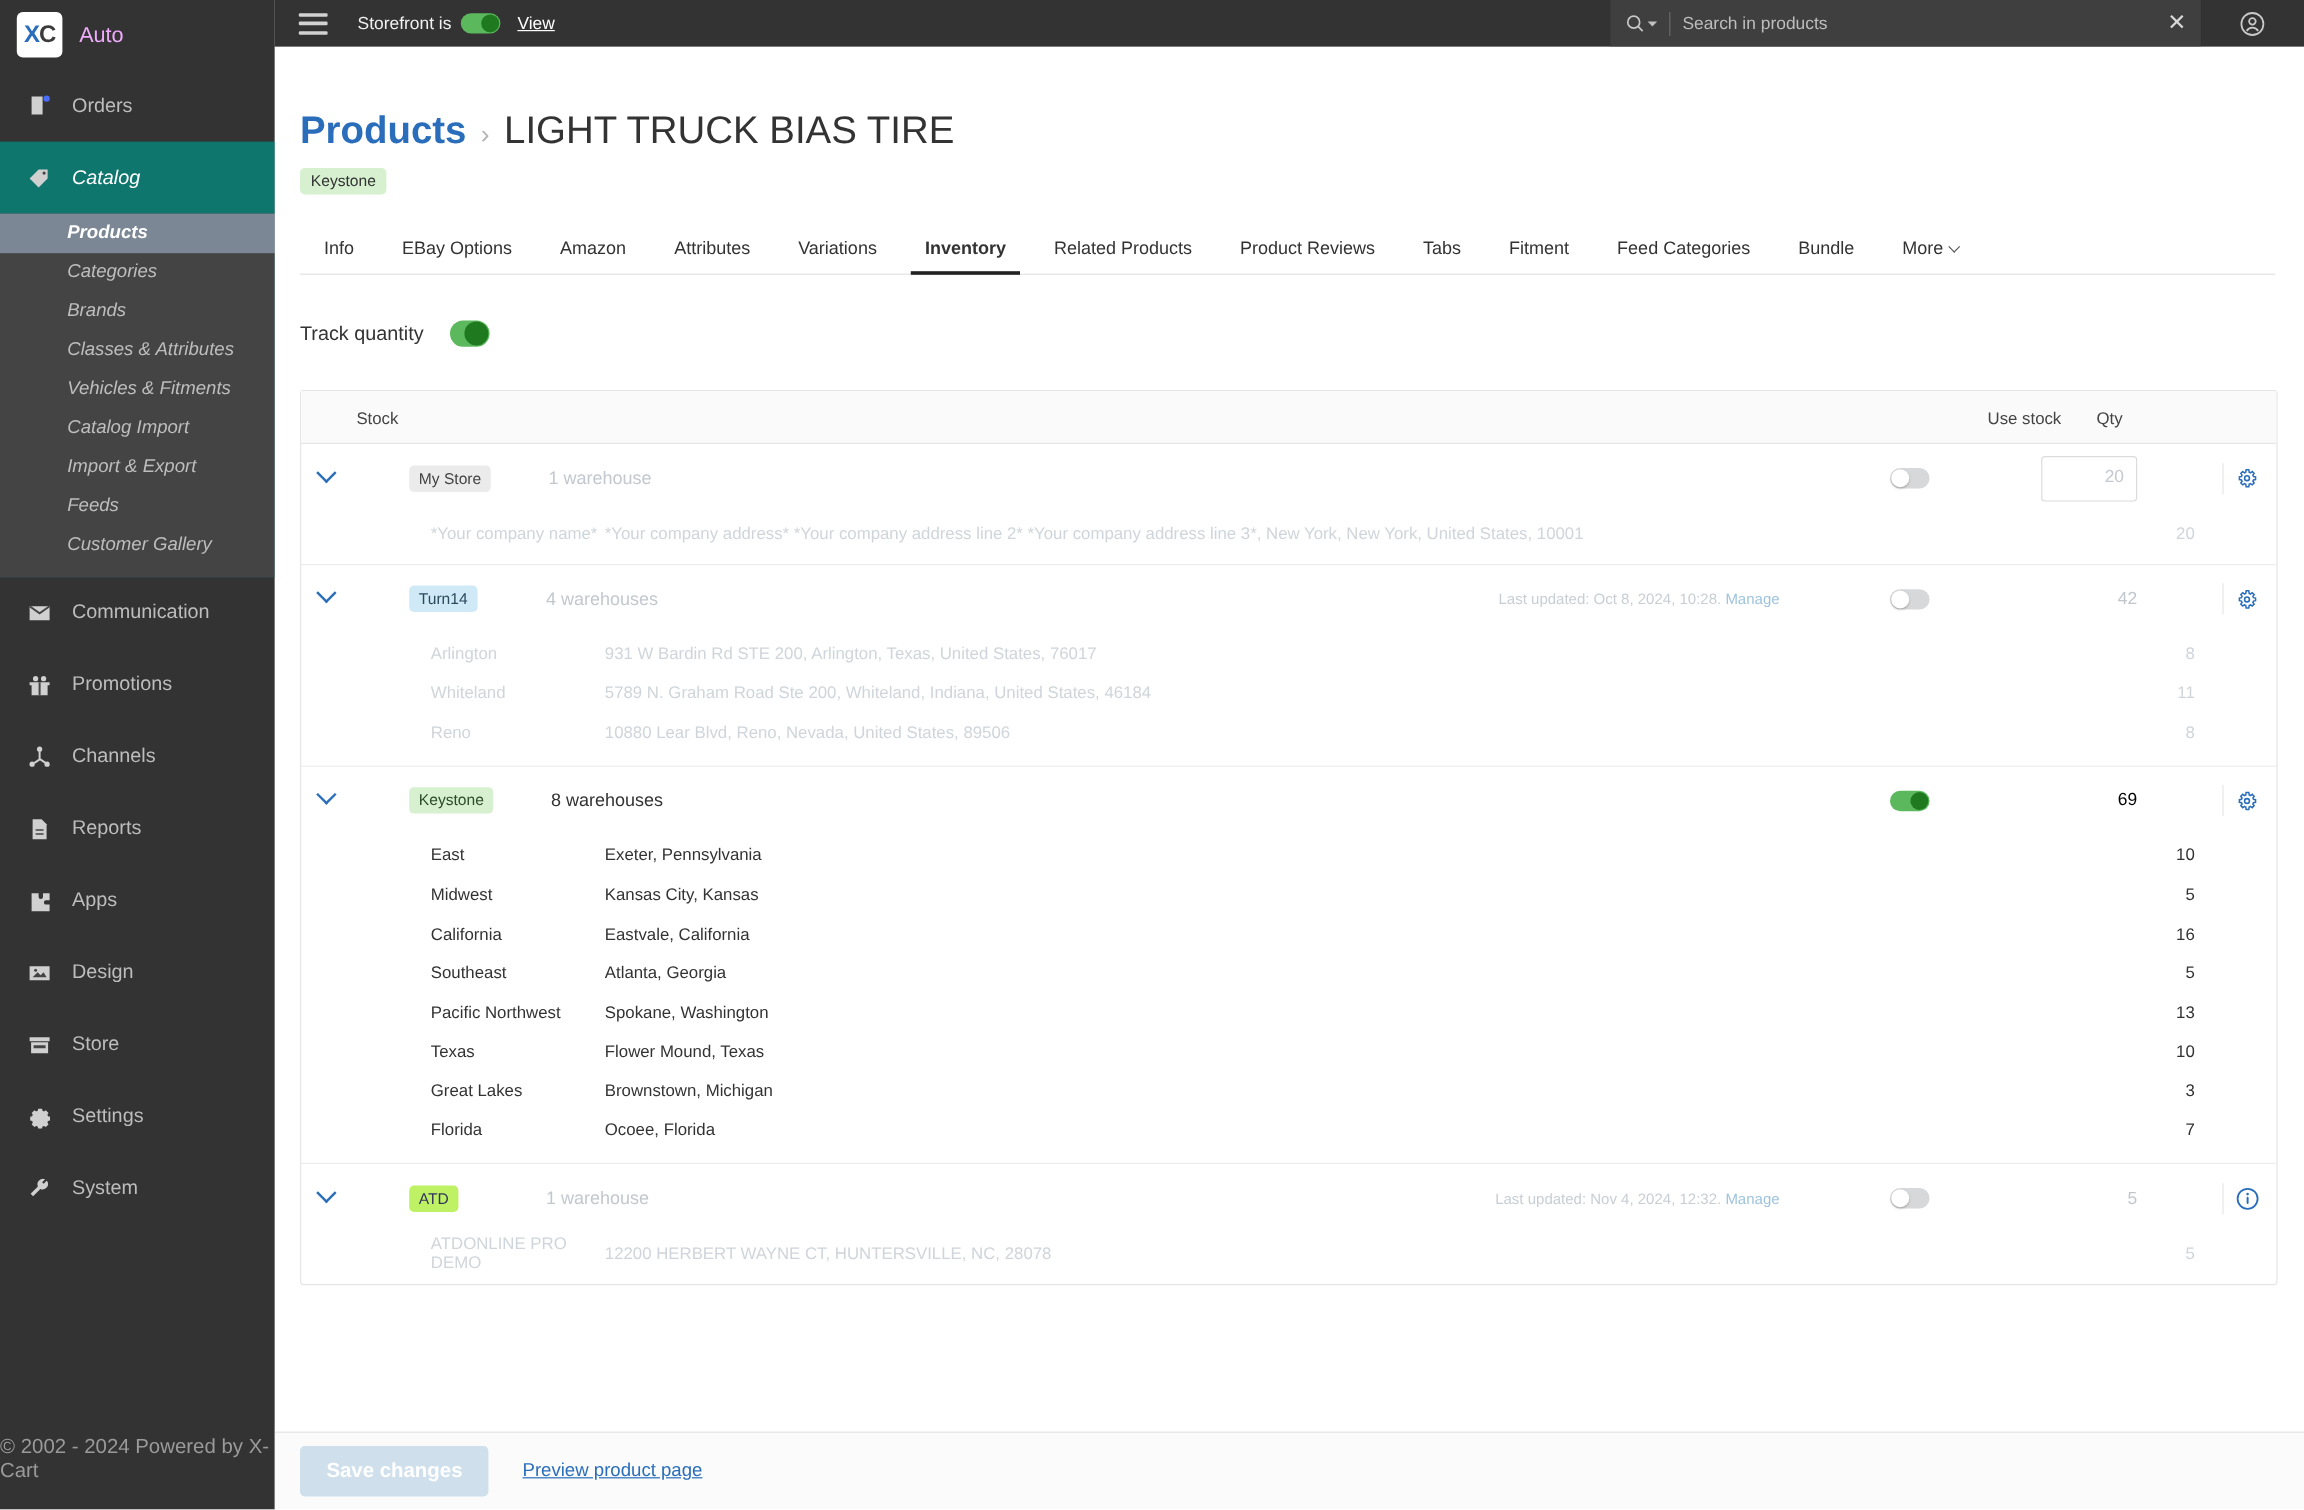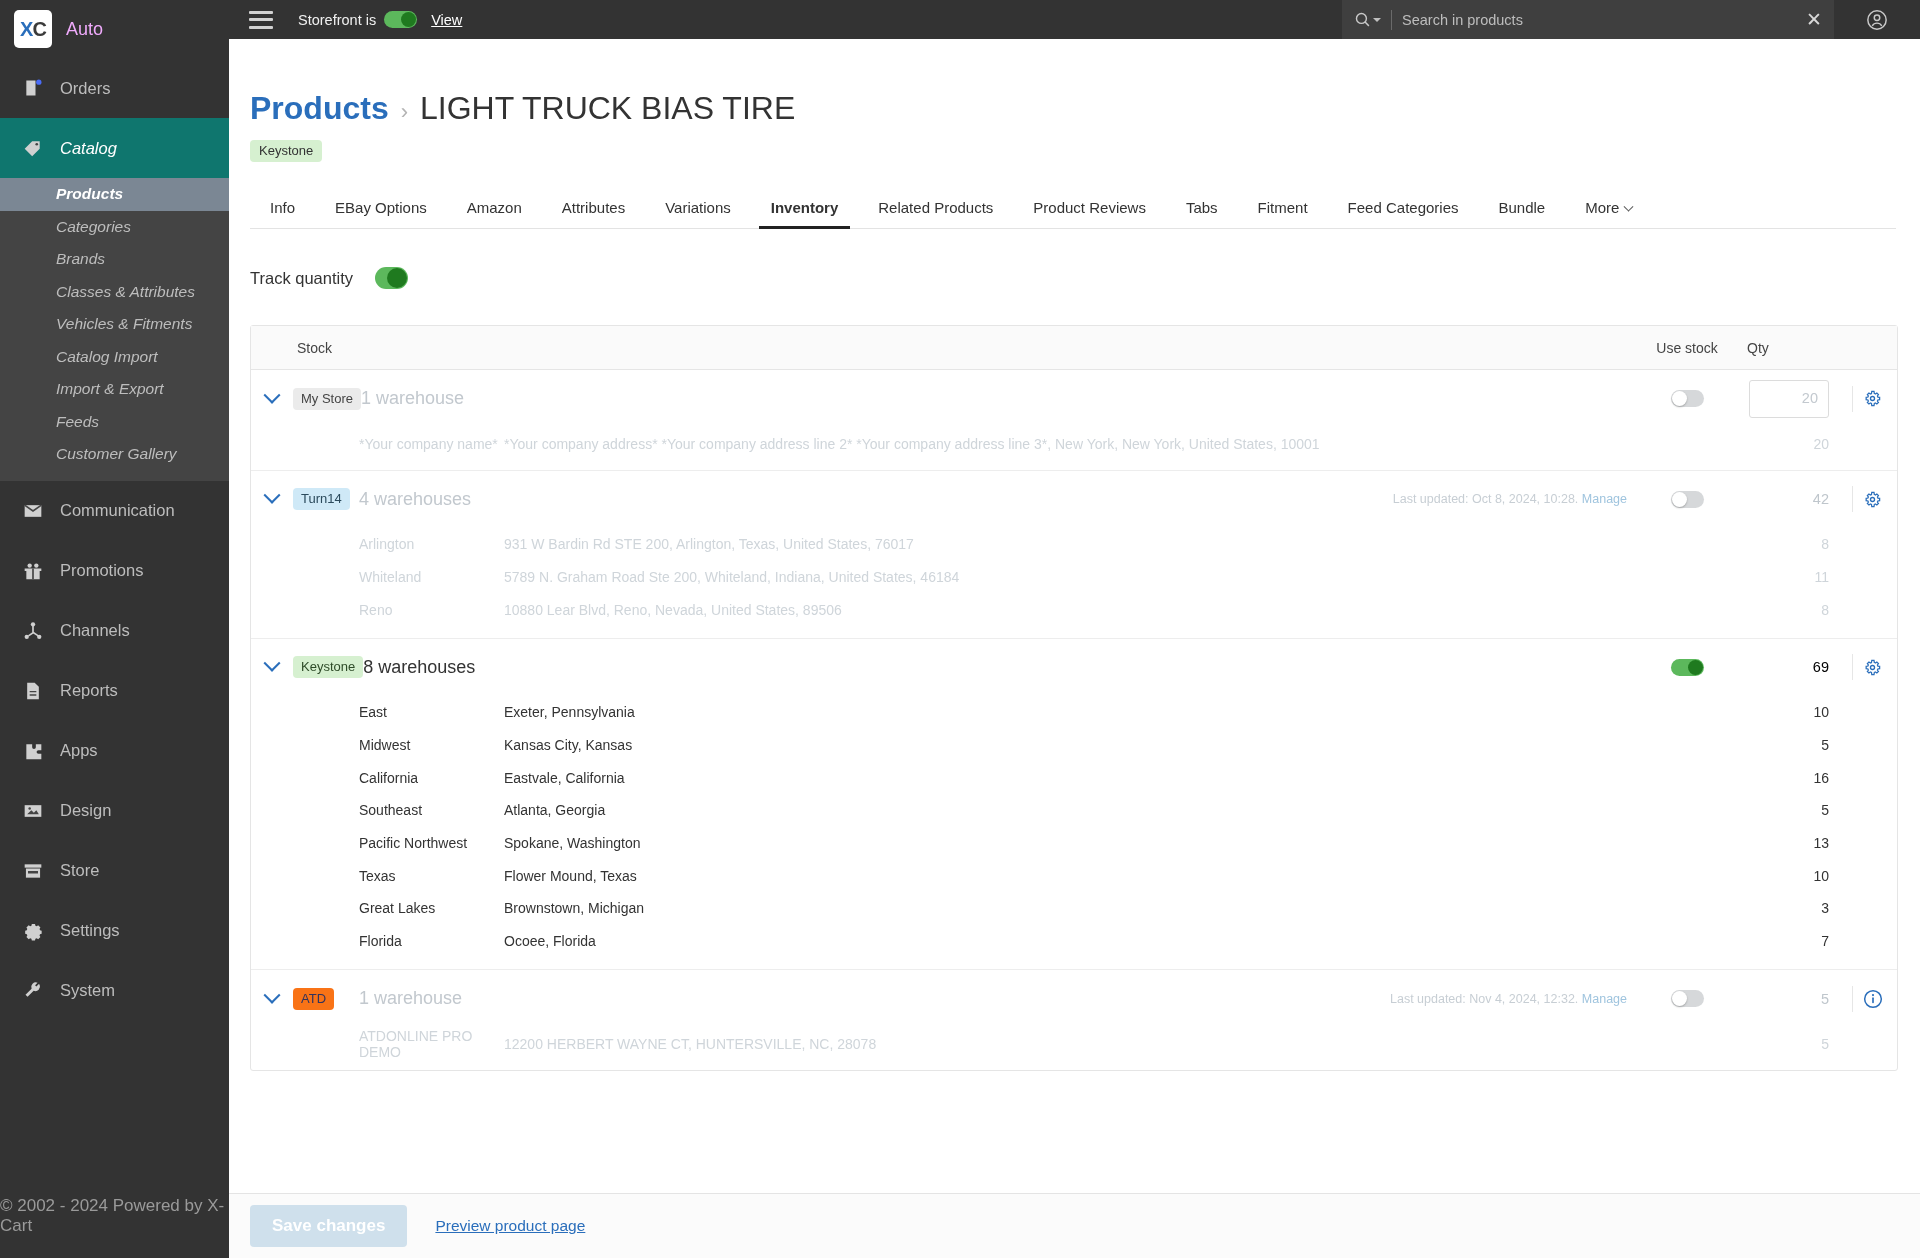--- a/index.html
+++ b/index.html
@@ -245,42 +245,43 @@
   .hd-stock { padding-left: 4px; }
   .hd-use   { flex: 0 0 120px; text-align: center; }
   .hd-qty   { flex: 0 0 90px; text-align: left; padding-left: 0; }
 
   .grp { border-bottom: 1px solid #ededed; }
   .grp:last-child { border-bottom: 0; }
   .grp-row {
     height: 57px;
     display: flex; align-items: center;
     font-size: 14.5px;
+    gap: 48px;
   }
   .grp-row.dim { color: #bfc6cc; }
   .caret-btn {
     color: #2a6ebb; font-size: 13px; cursor: pointer;
     display: inline-block;
     width: 12px; height: 12px;
     border-right: 2px solid #2a6ebb; border-bottom: 2px solid #2a6ebb;
     transform: rotate(45deg) translate(-2px,-2px);
   }
   .vdiv { width: 1px; height: 26px; background: #e6e6e6; }
   .badge {
     display: inline-block;
     padding: 3px 8px 4px;
     border-radius: 4px;
     font-size: 13px;
     white-space: nowrap;
   }
   .badge-mystore { background: #ebebeb; color: #444; }
   .badge-turn14  { background: #cfe9f7; color: #2b4a5c; }
   .badge-keystone{ background: #d6f0d0; color: #2e4b28; }
-  .badge-atd     { background: #f97316; color: #33335c; }
-  .wh-count { font-size: 18px; }
+  .badge-atd     { background: #bef264; color: #33335c; }
+  .wh-count { font-size: 15px; }
   .wh-count.dim { color: #c2c8ce; }
   .wh-count.dark { color: #333333; }
   .meta-text { font-size: 12.5px; color: #c7ced4; }
   .meta-text a { color: #9fc4de; text-decoration: none; cursor: pointer; }
   .qty-box {
     display: inline-block;
     width: 80px; height: 38px;
     border: 1px solid #dcdcdc; border-radius: 3px;
     text-align: right; padding: 9px 10px 0 0;
     font-size: 14.5px; color: #c3c9cf;

